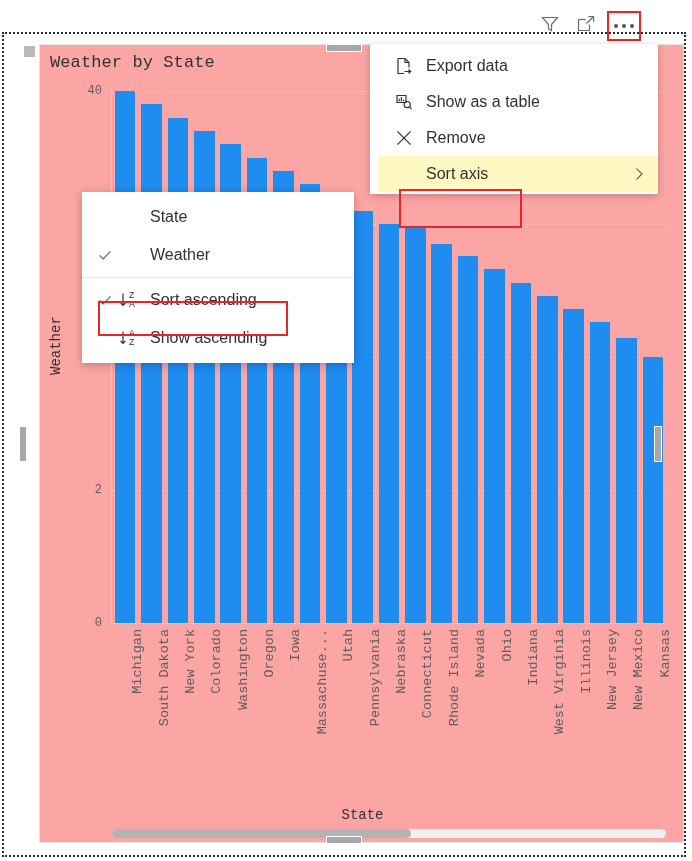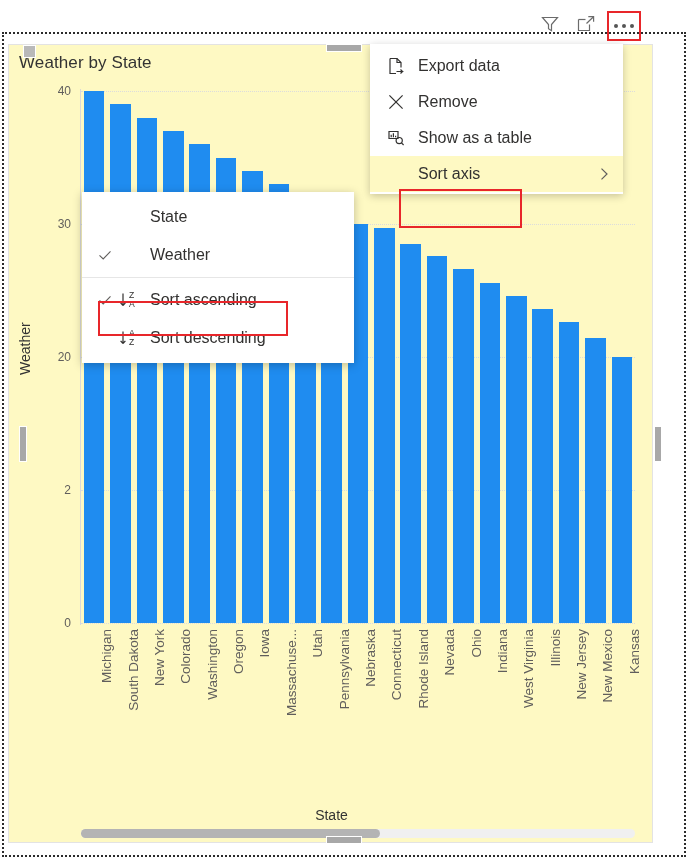--- a/index.html
+++ b/index.html
@@ -23,25 +23,26 @@
     width: 684px; height: 825px;
     box-sizing: border-box;
     border: 2px dotted #2b2b2b;
     background: transparent;
     pointer-events: none;
   }
 
   
   #visual {
     position: absolute;
-    left: 8px; top: 44px;
+    left: 39px; top: 44px;
     width: 645px; height: 799px;
     box-sizing: border-box;
     border: 1px solid #e3e3e3;
-    background: #fef9c3;
+    background: #fca5a5;
+    font-family: Liberation Mono, monospace;
   }
 
   
   #visual-toolbar {
     position: absolute;
     left: 535px; top: 10px;
     width: 125px; height: 32px;
     display: flex;
     align-items: center;
     gap: 6px;
@@ -155,24 +156,24 @@
     width: 300px; height: 9px;
     background: #b4b4b4;
     border-radius: 5px;
     cursor: pointer;
   }
 
   
   #context-menu {
     position: absolute;
     left: 370px; top: 44px;
-    width: 253px;
+    width: 288px;
     background: #ffffff;
     box-shadow: 0 2px 8px rgba(0,0,0,0.22);
-    padding: 4px 0 2px 0;
+    padding: 4px 0 2px 8px;
     box-sizing: border-box;
     z-index: 40;
   }
   .menu-item {
     display: flex;
     align-items: center;
     height: 36px;
     padding: 0 10px 0 12px;
     cursor: pointer;
     position: relative;
@@ -373,36 +374,36 @@
           <path d="M4 2.5 v15 h6" fill="none" stroke="#323130" stroke-width="1.2"></path>
           <path d="M11 2.5 v4 h4" fill="none" stroke="#323130" stroke-width="1.2"></path>
           <path d="M10.5 15.5 h6 l-2 -2 M16.5 15.5 l-2 2" fill="none" stroke="#323130" stroke-width="1.2"></path>
         </svg>
       </span>
       <span class="menu-label">Export data</span>
     </div>
     <div class="menu-item">
       <span class="menu-ico">
         <svg width="20" height="20" viewBox="0 0 20 20">
-          <path d="M3.4 3.4 L16.6 16.6" fill="none" stroke="#323130" stroke-width="1.2"></path>
-          <path d="M16.6 3.4 L3.4 16.6" fill="none" stroke="#323130" stroke-width="1.2"></path>
-        </svg>
-      </span>
-      <span class="menu-label">Remove</span>
-    </div>
-    <div class="menu-item">
-      <span class="menu-ico">
-        <svg width="20" height="20" viewBox="0 0 20 20">
           <path d="M3 3.5 h9 v7 h-9 z" fill="none" stroke="#323130" stroke-width="1.2"></path>
           <path d="M5.2 9.3 v-2.6 M7.4 9.3 v-4 M9.6 9.3 v-1.6" fill="none" stroke="#323130" stroke-width="1.2"></path>
           <circle cx="13.2" cy="12.6" r="3.1" fill="none" stroke="#323130" stroke-width="1.2"></circle>
           <path d="M15.5 14.9 L17.6 17" fill="none" stroke="#323130" stroke-width="1.2"></path>
         </svg>
       </span>
       <span class="menu-label">Show as a table</span>
+    </div>
+    <div class="menu-item">
+      <span class="menu-ico">
+        <svg width="20" height="20" viewBox="0 0 20 20">
+          <path d="M3.4 3.4 L16.6 16.6" fill="none" stroke="#323130" stroke-width="1.2"></path>
+          <path d="M16.6 3.4 L3.4 16.6" fill="none" stroke="#323130" stroke-width="1.2"></path>
+        </svg>
+      </span>
+      <span class="menu-label">Remove</span>
     </div>
     <div class="menu-item active">
       <span class="menu-ico"></span>
       <span class="menu-label">Sort axis</span>
       <span class="menu-chevron">
         <svg width="18" height="18" viewBox="0 0 18 18">
           <path d="M6.5 3.6 L12 9 L6.5 14.4" fill="none" stroke="#605e5c" stroke-width="1.2"></path>
         </svg>
       </span>
     </div>
@@ -441,21 +442,21 @@
     </div>
     <div class="sub-item">
       <span class="sub-check"></span>
       <span class="sub-sorticon">
         <svg width="22" height="20" viewBox="0 0 22 20">
           <path d="M5 3.5 v12 M5 15.5 l-2.4 -2.6 M5 15.5 l2.4 -2.6" fill="none" stroke="#323130" stroke-width="1.2"></path>
           <text x="11" y="7.6" font-size="8.6" fill="#323130" font-family="&quot;Liberation Sans&quot;, sans-serif">A</text>
           <text x="11" y="16.8" font-size="8.6" fill="#323130" font-family="&quot;Liberation Sans&quot;, sans-serif">Z</text>
         </svg>
       </span>
-      <span class="sub-label">Sort descending</span>
+      <span class="sub-label">Show ascending</span>
     </div>
   </div>
 
 <div class="handle corner" style="left:23px;  top:45px;"></div>
 <div class="handle horiz" style="left:326px; top:44px;"></div>
 <div class="handle vert" style="left:19px;  top:426px;"></div>
 <div class="handle vert" style="left:654px; top:426px;"></div>
 <div class="handle horiz" style="left:326px; top:836px;"></div>
 
 <div class="red-box" style="left: 399px; top: 189px; width: 123px; height: 39px; border-color: rgb(232, 38, 42);"></div>

